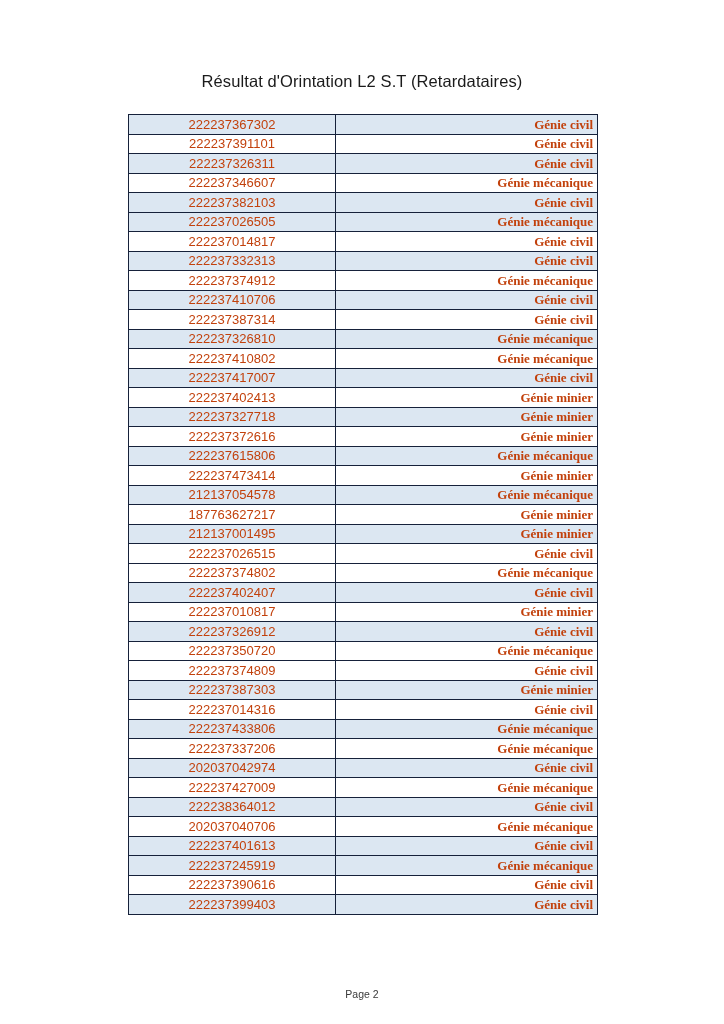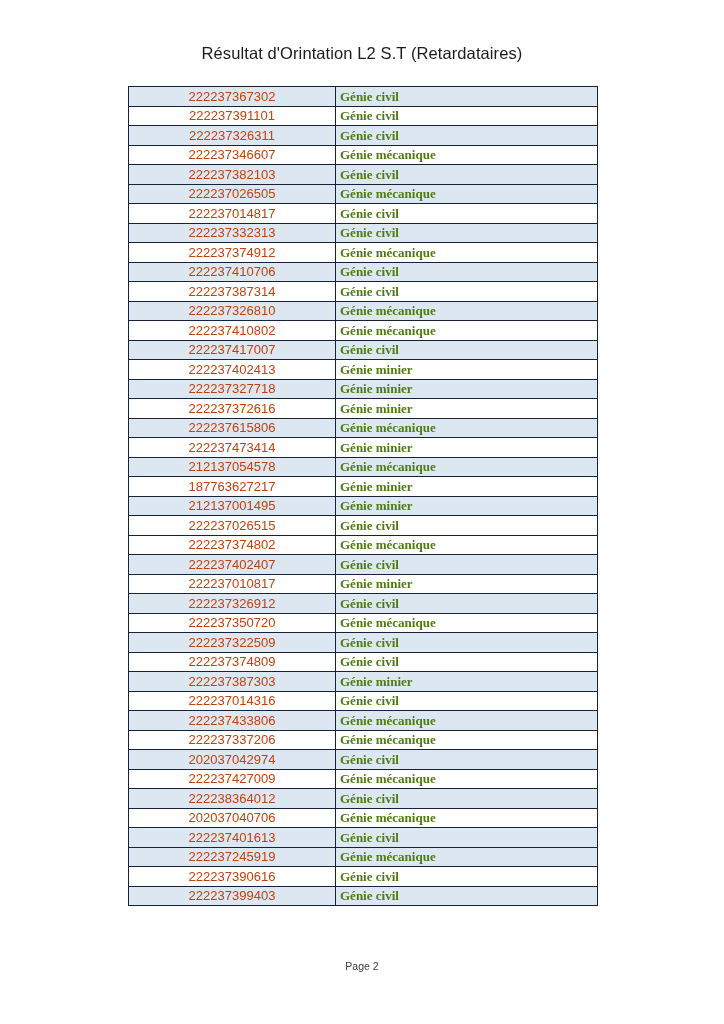--- a/index.html
+++ b/index.html
@@ -13,20 +13,21 @@
     font-family: "Liberation Sans", sans-serif;
     overflow: hidden;
     position: relative;
   }
 
   .page {
     width: 724px;
     height: 864px;
     box-sizing: border-box;
     position: relative;
+    margin-top: 28px;
   }
 
   .doc-title {
     position: absolute;
     left: 0;
     right: 0;
     top: 44px;
     text-align: center;
     font-family: "Liberation Sans", sans-serif;
     font-size: 16.5px;
@@ -67,25 +68,25 @@
 
   td.cell-num {
     text-align: center;
     font-family: "Liberation Sans", sans-serif;
     font-size: 13px;
     font-weight: 400;
     color: #c2410c;
   }
 
   td.cell-field {
-    text-align: left;
+    text-align: right;
     font-family: "Liberation Serif", serif;
     font-size: 13px;
     font-weight: 700;
-    color: #4d7c0f;
+    color: #c2410c;
   }
 
   tr.shaded td {
     background-color: #dce7f2;
   }
 
   tr.plain td {
     background-color: #ffffff;
   }
 
@@ -219,24 +220,20 @@
             <td class="cell-field">Génie minier</td>
           </tr>
           <tr class="shaded">
             <td class="cell-num">222237326912</td>
             <td class="cell-field">Génie civil</td>
           </tr>
           <tr class="plain">
             <td class="cell-num">222237350720</td>
             <td class="cell-field">Génie mécanique</td>
           </tr>
-          <tr class="shaded">
-            <td class="cell-num">222237322509</td>
-            <td class="cell-field">Génie civil</td>
-          </tr>
           <tr class="plain">
             <td class="cell-num">222237374809</td>
             <td class="cell-field">Génie civil</td>
           </tr>
           <tr class="shaded">
             <td class="cell-num">222237387303</td>
             <td class="cell-field">Génie minier</td>
           </tr>
           <tr class="plain">
             <td class="cell-num">222237014316</td>

